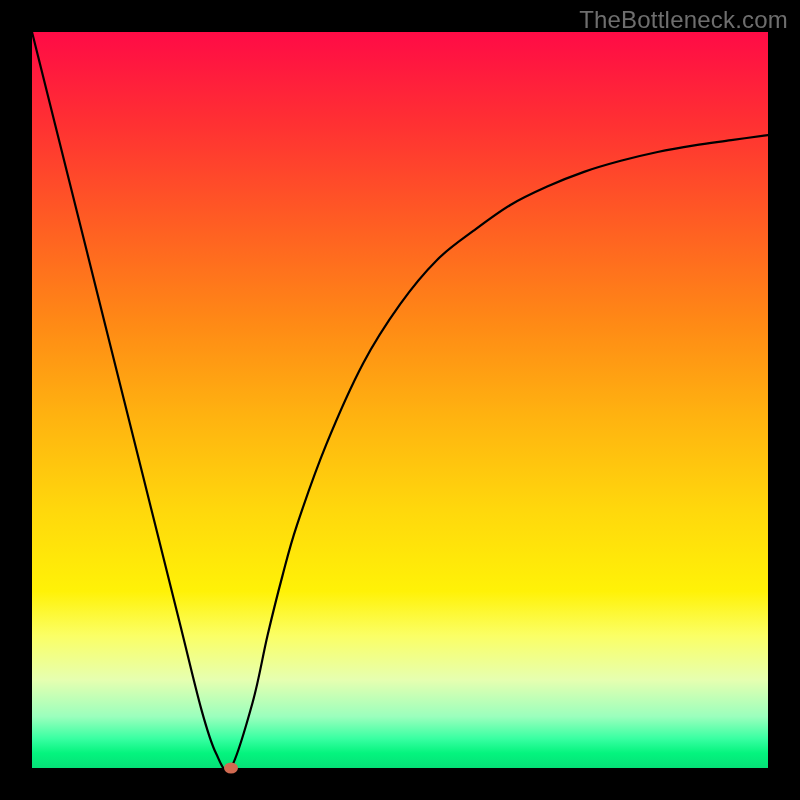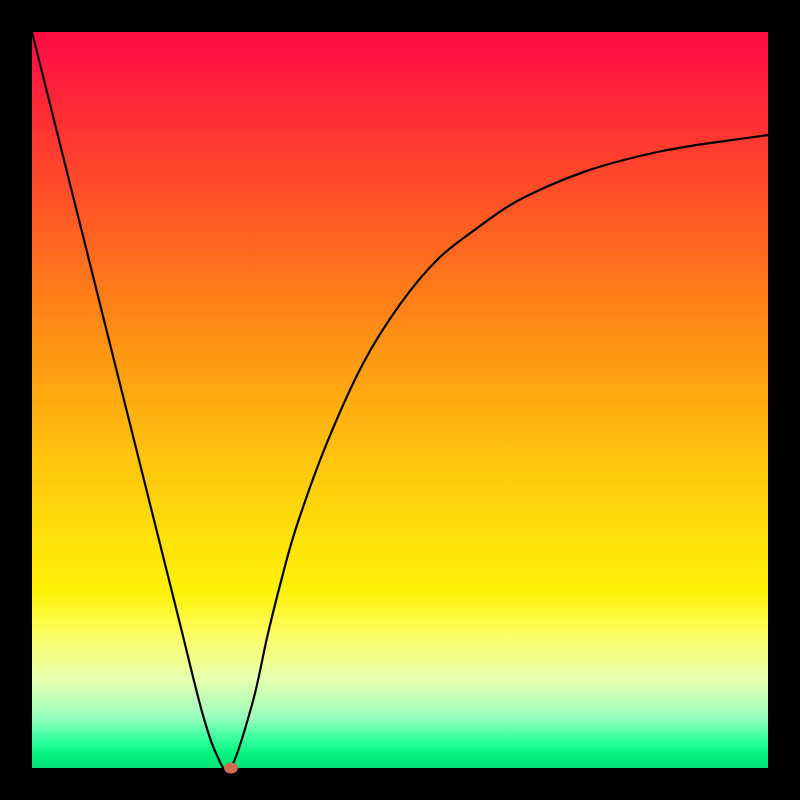--- a/index.html
+++ b/index.html
@@ -68,13 +68,14 @@
 </head>
 <body>
 
 <div class="frame">
   <div class="plot-area">
     <svg class="curve" viewBox="0 0 736 736" preserveAspectRatio="none">
       <path id="curve-path" d="M 0.00 0.00 C 6.13 24.53, 24.53 98.13, 36.80 147.20 C 49.07 196.27, 61.33 245.33, 73.60 294.40 C 85.87 343.47, 98.13 392.53, 110.40 441.60 C 122.67 490.67, 137.39 549.55, 147.20 588.80 C 157.01 628.05, 163.15 655.04, 169.28 677.12 C 175.41 699.20, 179.09 711.47, 184.00 721.28 C 188.91 731.09, 192.59 744.59, 198.72 736.00 C 204.85 727.41, 214.67 691.84, 220.80 669.76 C 226.93 647.68, 230.61 624.37, 235.52 603.52 C 240.43 582.67, 245.33 563.04, 250.24 544.64 C 255.15 526.24, 257.60 515.20, 264.96 493.12 C 272.32 471.04, 283.36 439.15, 294.40 412.16 C 305.44 385.17, 318.93 354.51, 331.20 331.20 C 343.47 307.89, 355.73 289.49, 368.00 272.32 C 380.27 255.15, 392.53 240.43, 404.80 228.16 C 417.07 215.89, 429.33 207.92, 441.60 198.72 C 453.87 189.52, 466.13 180.32, 478.40 172.96 C 490.67 165.60, 502.93 160.08, 515.20 154.56 C 527.47 149.04, 539.73 144.13, 552.00 139.84 C 564.27 135.55, 576.53 132.11, 588.80 128.80 C 601.07 125.49, 613.33 122.54, 625.60 119.97 C 637.87 117.39, 650.13 115.31, 662.40 113.34 C 674.67 111.38, 686.93 109.91, 699.20 108.19 C 711.47 106.47, 729.87 103.90, 736.00 103.04" fill="none" stroke="#000" stroke-width="2.2" stroke-linejoin="round" stroke-linecap="round"></path>
     </svg>
     <div id="marker" class="marker" style="left: 198.72px; top: 736px; background: rgb(208, 106, 81);"></div>
   </div>
+  <div class="watermark">TheBottleneck.com</div>
 </div>
 
 </body></html>

